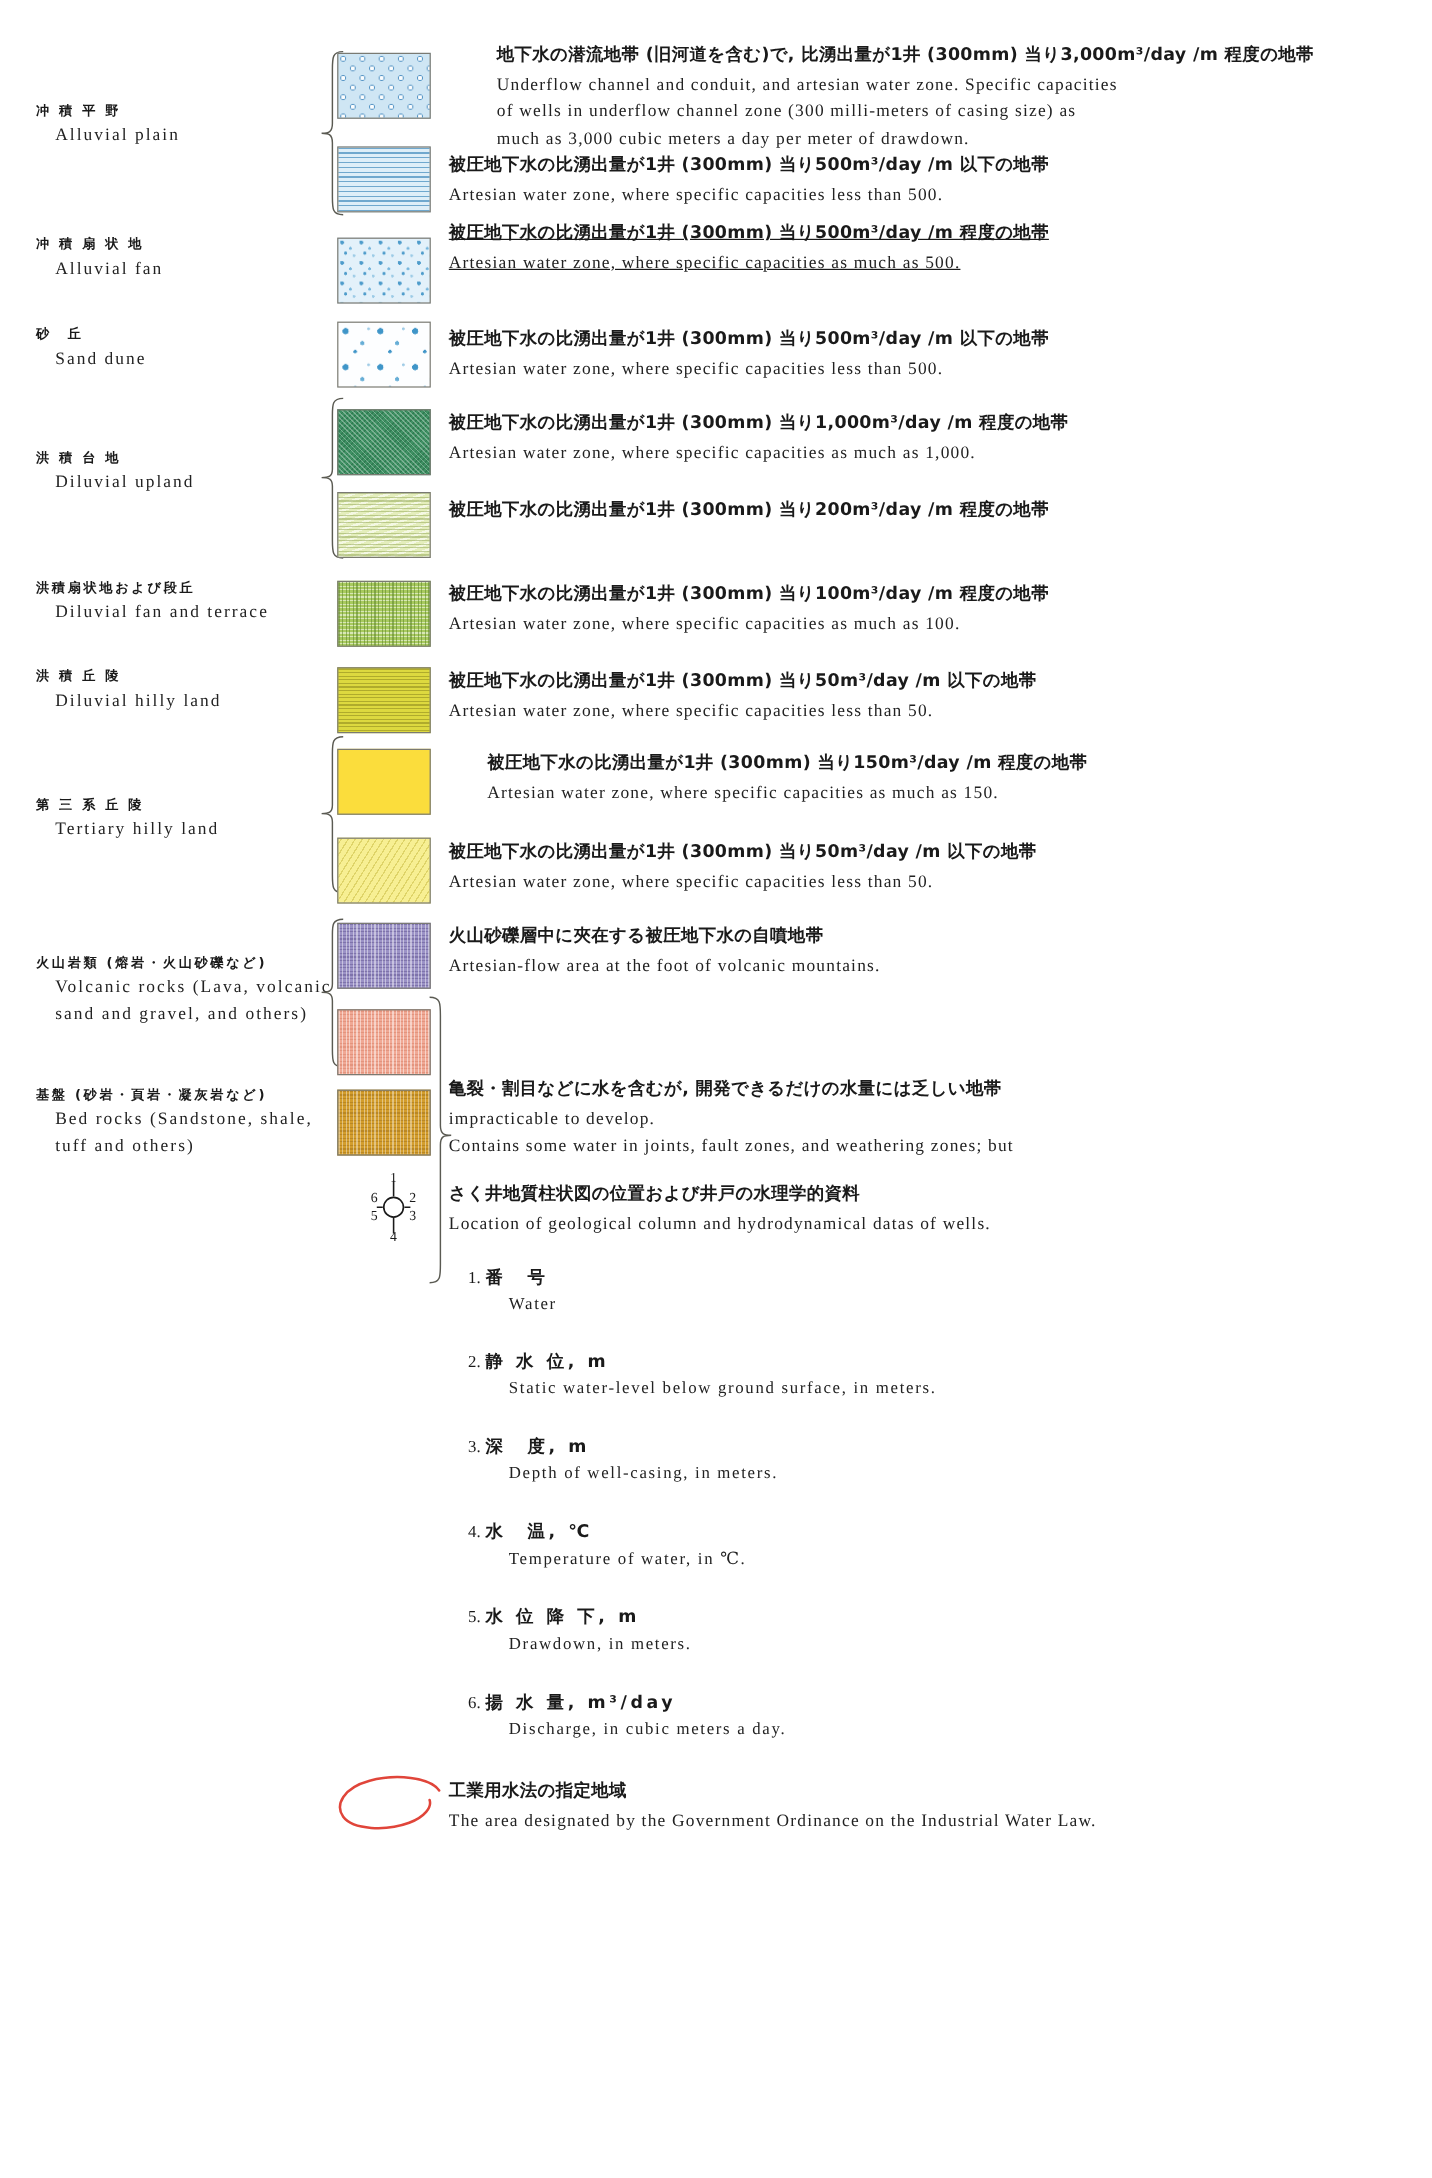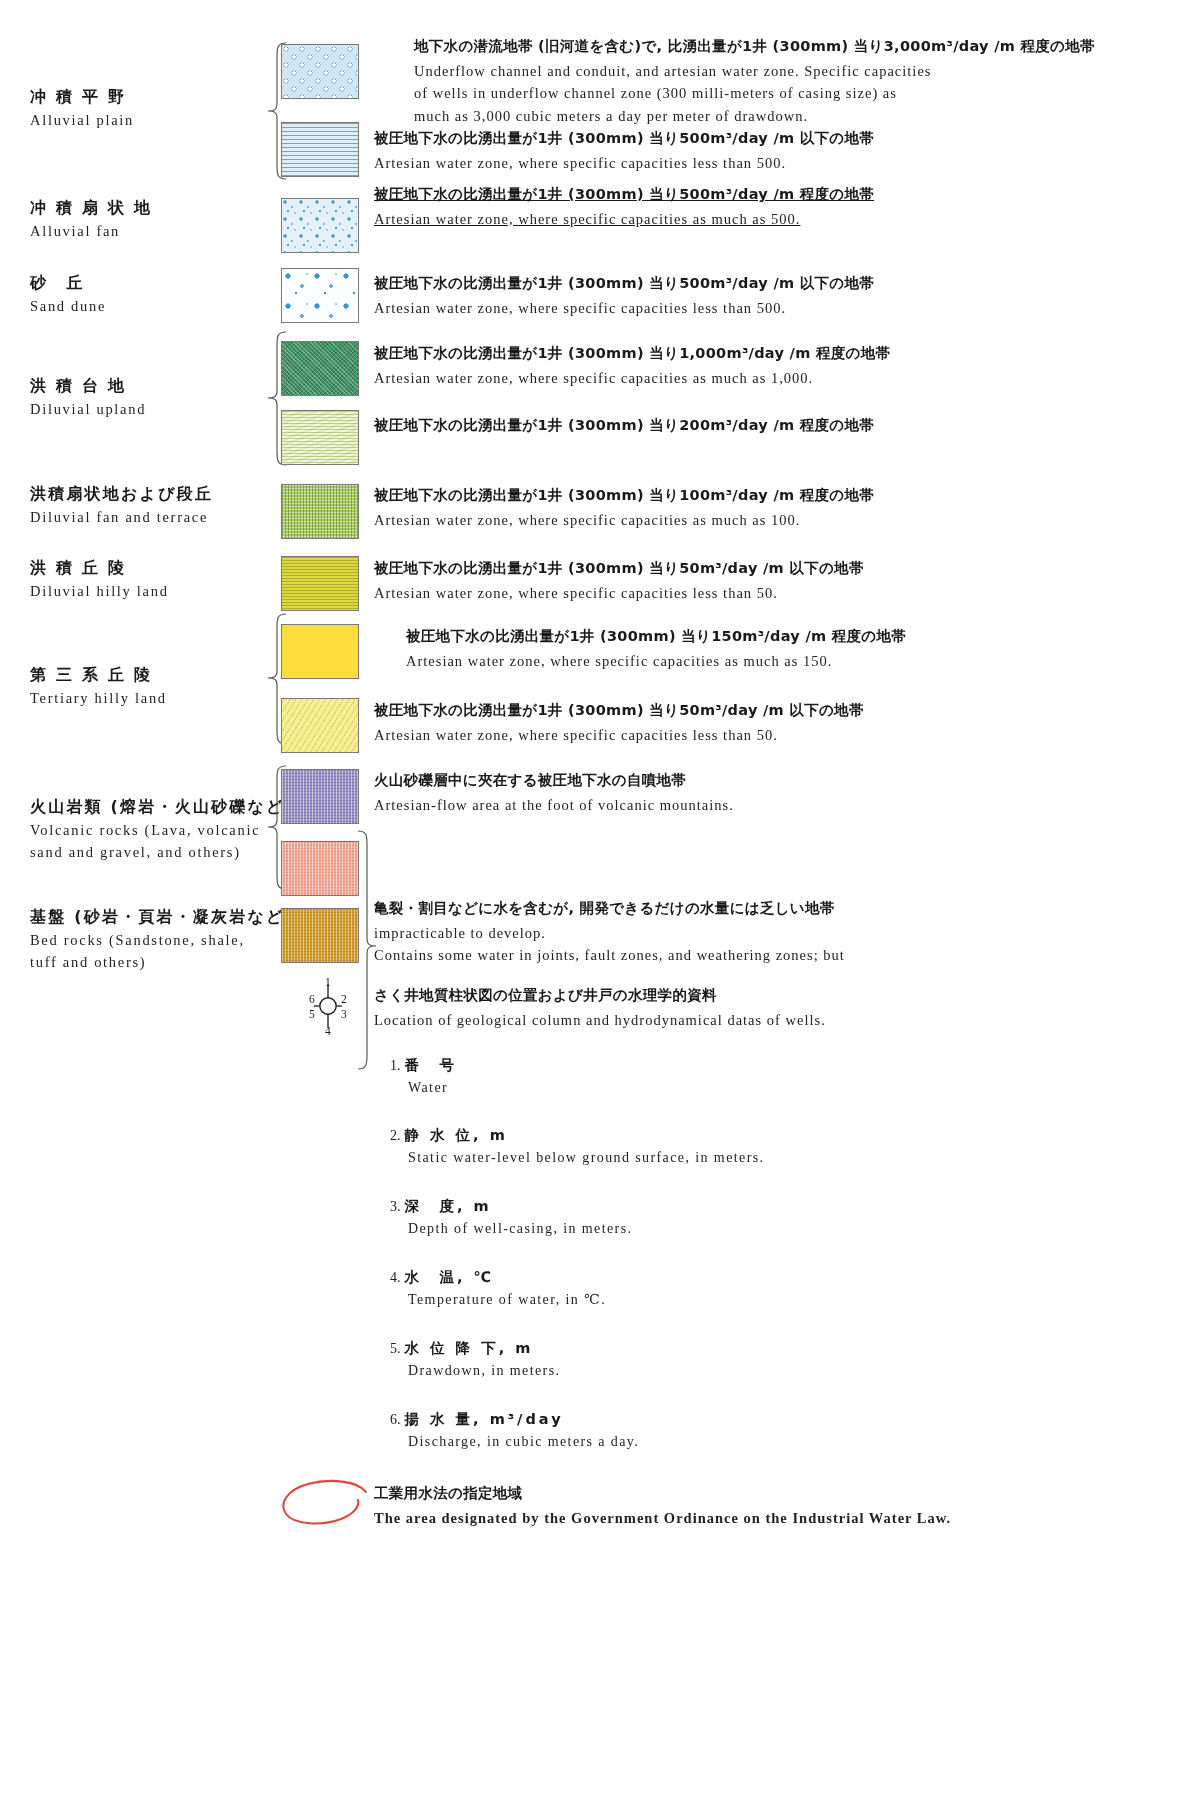--- a/index.html
+++ b/index.html
@@ -26,28 +26,29 @@
     white-space: nowrap;
     line-height: 1.5;
   }
   .en {
     font-family: "Liberation Serif", "DejaVu Serif", serif;
     font-size: 14.5px;
     letter-spacing: 1.0px;
     white-space: nowrap;
     line-height: 1.55;
     color: #222;
+    margin-left: 16px;
   }
 
   
   .cat {
     position: absolute;
     left: 30px;
   }
-  .cat .jp { font-size: 16px; letter-spacing: 2.2px; }
+  .cat .jp { font-size: 11px; letter-spacing: 2.2px; }
   .cat .en { font-size: 14.5px; letter-spacing: 1.7px; }
 
   
   .swatch {
     position: absolute;
     width: 78px;
     height: 55px;
     border: 1px solid #7a7a72;
     box-sizing: border-box;
     background-color: #fff;
@@ -411,14 +412,14 @@
 </div>
 
 <div class="red-loop" style="left:278px; top:1478px;">
   <svg width="95" height="50" viewBox="0 0 95 50" fill="none">
     <path d="M88 14 C80 3 52 0 30 6 C8 12 1 26 8 36 C16 47 44 48 63 41 C76 36 82 28 80 22" stroke="#e0453a" stroke-width="2.1" fill="none" stroke-linecap="round"></path>
   </svg>
 </div>
 
 <div class="desc" style="top:1483px;">
   <div class="jp">工業用水法の指定地域</div>
-  <div class="en" style="font-weight:700;">The  area  designated  by  the  Government  Ordinance  on  the  Industrial  Water  Law.</div>
+  <div class="en" style="font-weight:400;">The  area  designated  by  the  Government  Ordinance  on  the  Industrial  Water  Law.</div>
 </div>
 
 </body></html>

